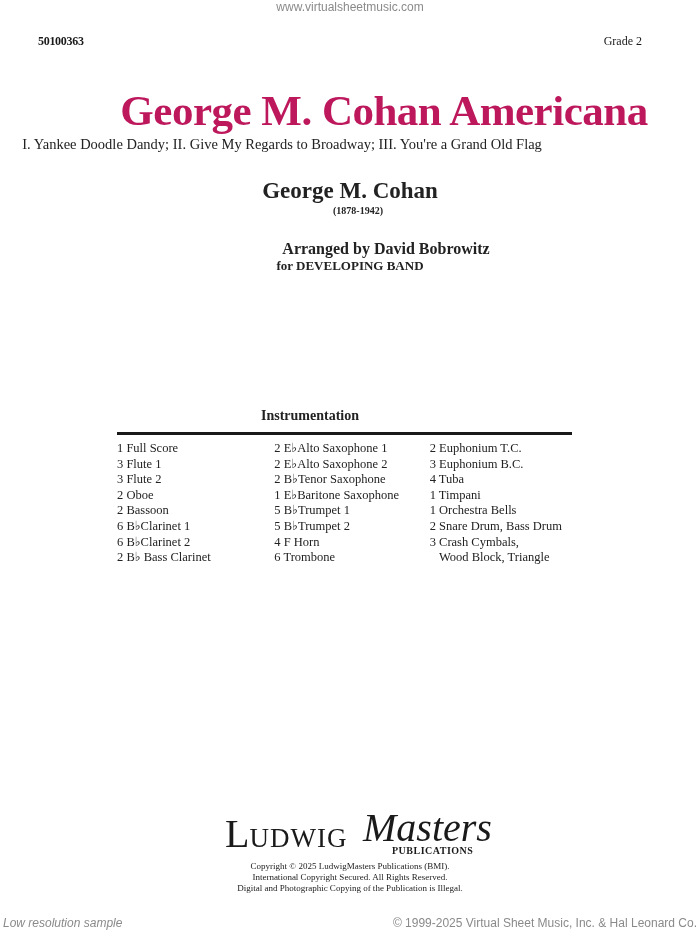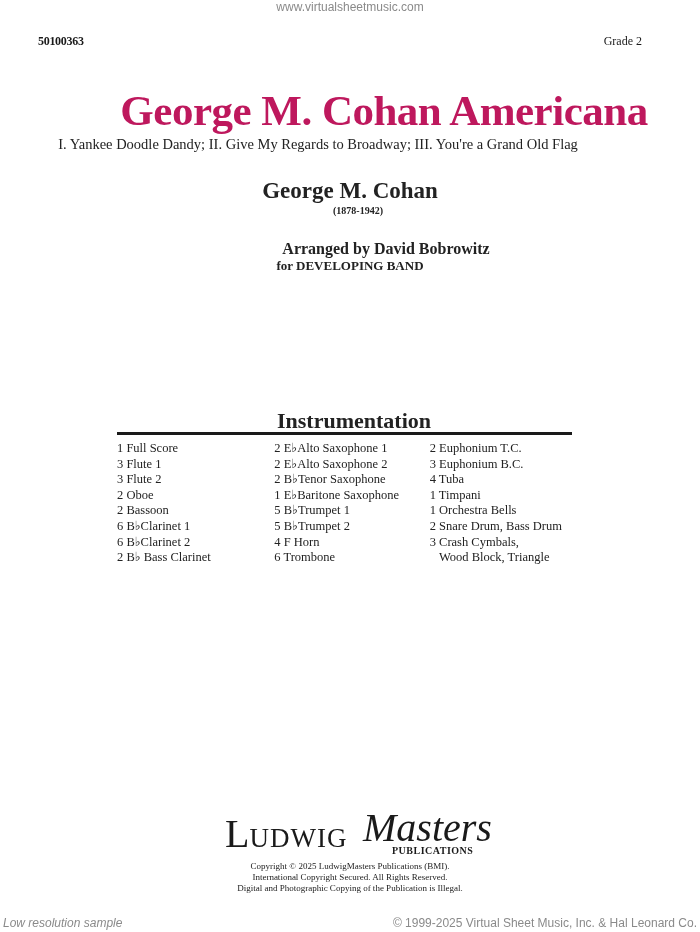--- a/index.html
+++ b/index.html
@@ -1,26 +1,26 @@
 <!DOCTYPE html>
 <html><head>
 <meta charset="utf-8">
 <style>
   html, body { margin: 0; padding: 0; }
   body { width: 700px; height: 932px; background: #ffffff; position: relative; overflow: hidden; font-family: "Liberation Serif", "DejaVu Serif", serif; color: #1a1a1a; }
   .watermark-top { position: absolute; top: 0; left: 0; width: 700px; text-align: center; font-family: "Liberation Sans", sans-serif; font-size: 12px; color: #8a8a8a; line-height: 14px; }
   .catalog { position: absolute; top: 34px; left: 38px; font-size: 12px; font-weight: bold; letter-spacing: -0.3px; }
   .grade { position: absolute; top: 34px; right: 58px; font-size: 12px; }
   .title { position: absolute; top: 86px; left: 0; width: 700px; text-align: center; font-size: 43px; font-weight: bold; letter-spacing: -0.5px; line-height: 50px; color: #be185d; padding-left: 34px; }
-  .subtitle { position: absolute; top: 135px; left: 0; width: 564px; text-align: center; font-size: 14.5px; line-height: 18px; color: #222; padding-left: 36px; }
+  .subtitle { position: absolute; top: 135px; left: 0; width: 564px; text-align: center; font-size: 14.5px; line-height: 18px; color: #222; }
   .composer { position: absolute; top: 178px; left: 0; width: 700px; text-align: center; font-size: 23px; font-weight: bold; line-height: 26px; color: #222; }
   .dates { position: absolute; top: 205px; left: 8px; width: 700px; text-align: center; font-size: 10px; font-weight: bold; color: #222; }
   .arranger { position: absolute; top: 239px; left: 0; width: 700px; text-align: center; font-size: 16px; font-weight: bold; line-height: 20px; color: #222; padding-left: 36px; }
   .ensemble { position: absolute; top: 258px; left: 0; width: 700px; text-align: center; font-size: 13px; font-weight: bold; line-height: 16px; color: #222; }
-  .instr-heading { position: absolute; top: 408px; left: 0; width: 620px; text-align: center; font-size: 22px; font-weight: bold; color: #222; padding-left: 44px; }
+  .instr-heading { position: absolute; top: 408px; left: 0; width: 620px; text-align: center; font-size: 14px; font-weight: bold; color: #222; }
   .rule { position: absolute; top: 432px; left: 117px; width: 455px; height: 3px; background: #1a1a1a; }
   .cols { position: absolute; top: 441px; left: 117px; width: 470px; display: flex; }
   .col { display: flex; flex-direction: column; font-size: 12.5px; line-height: 15.6px; color: #222; }
   .col1 { width: 160px; }
   .col2 { width: 158px; }
   .col3 { width: 160px; }
   .item { white-space: nowrap; }
   .logo { position: absolute; top: 806px; left: 0; width: 700px; height: 54px; }
   .logo-ludwig { position: absolute; left: 225px; top: 4px; font-family: "Liberation Serif", serif; font-size: 34px; font-weight: normal; letter-spacing: 0px; color: #1a1a1a; }
   .logo-ludwig .big { font-size: 40px; }

